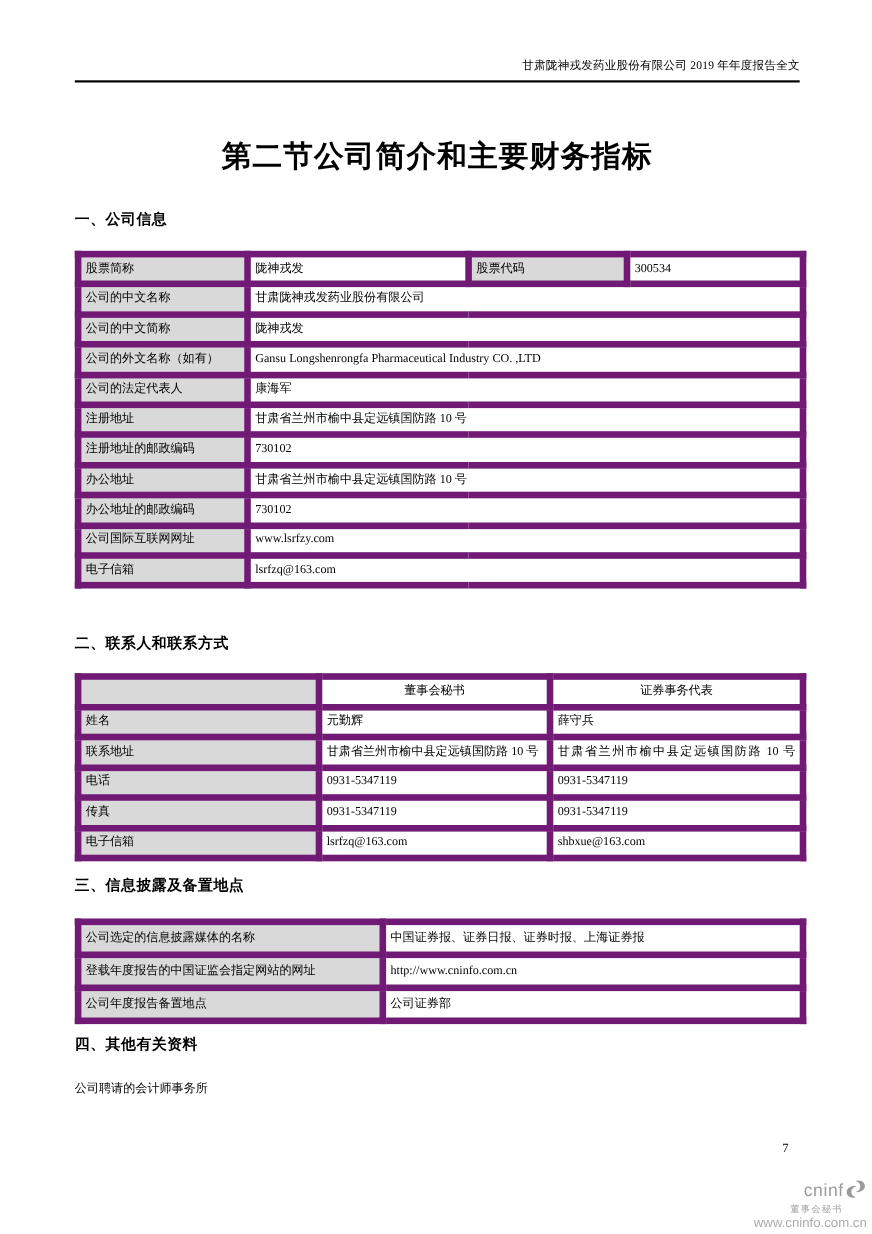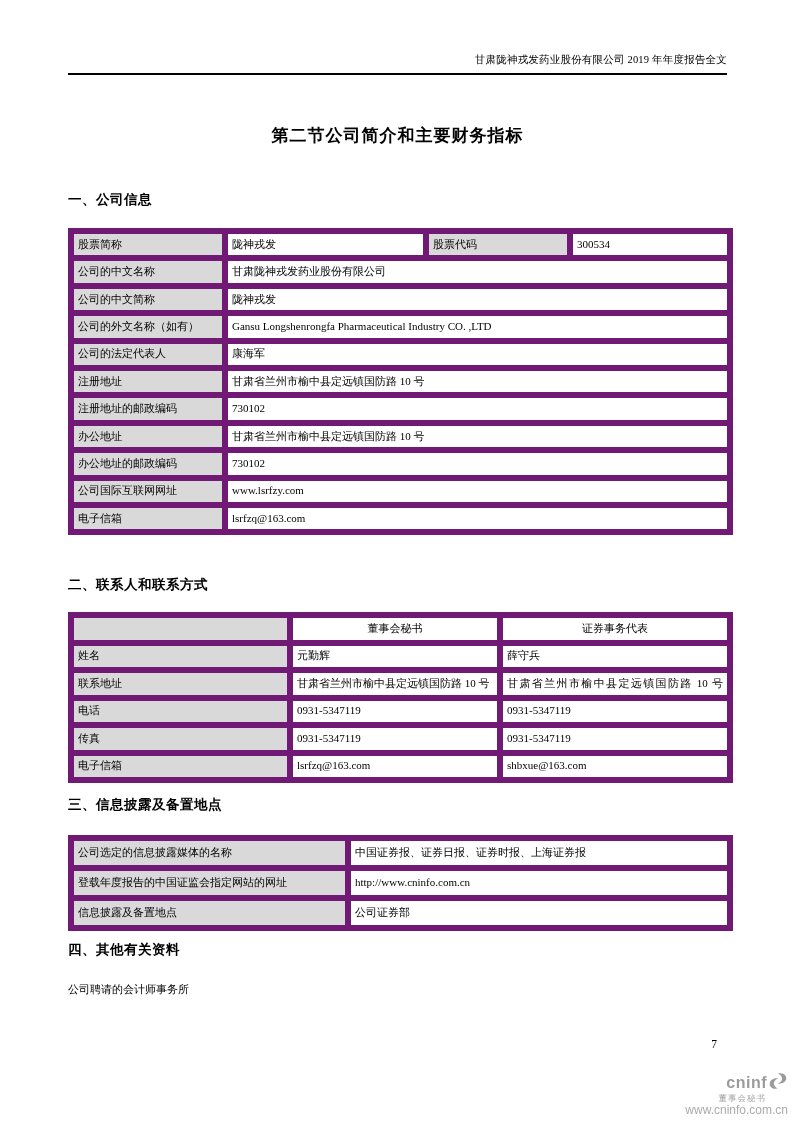--- a/index.html
+++ b/index.html
@@ -9,21 +9,21 @@
     overflow:hidden;
   }
   .content{position:absolute;left:68px;width:659px;top:0;height:1122px;}
   .doc-header{
     position:absolute;top:53px;left:0;width:659px;text-align:right;
     font-size:10.5px;letter-spacing:0.2px;
   }
   .header-rule{position:absolute;top:73px;left:0;width:659px;height:2px;background:#000;}
   .doc-title{
     position:absolute;top:124px;left:0;width:659px;text-align:center;
-    font-size:17px;font-weight:bold;letter-spacing:1px;
+    font-size:27px;font-weight:bold;letter-spacing:1px;
   }
   .section-heading{
     position:absolute;left:0;width:659px;margin:0;
     font-family:"Liberation Sans","DejaVu Sans",sans-serif;
     font-size:13.5px;font-weight:bold;letter-spacing:0.5px;
   }
   #sec1{top:191px;} #sec2{top:576px;} #sec3{top:796px;} #sec4{top:941px;}
   table{
     border-collapse:collapse;table-layout:fixed;width:659px;
     position:absolute;left:0;
@@ -46,21 +46,21 @@
     position:absolute;top:982px;left:0;width:659px;font-size:11px;margin:0;
   }
   .page-number{
     position:absolute;top:1038px;left:704px;width:20px;text-align:center;font-size:11.5px;
   }
   .logo-block{
     position:absolute;right:5px;top:1072px;width:110px;text-align:right;
     font-family:"Liberation Sans","DejaVu Sans",sans-serif;color:#9f9f9f;line-height:1;
   }
   .logo-row{display:flex;align-items:center;justify-content:flex-end;gap:1px;}
-  .logo-word{font-size:16px;font-weight:bold;letter-spacing:0.5px;color:#9b9b9b;}
+  .logo-word{font-size:16px;font-weight:normal;letter-spacing:0.5px;color:#9b9b9b;}
   .logo-caption{font-size:8.5px;margin:1px 22px 1px 0;color:#a5a5a5;letter-spacing:1px;}
   .logo-url{font-size:12px;color:#ababab;}
 </style>
 </head>
 <body>
 
 <div class="content">
 
   <div class="doc-header">甘肃陇神戎发药业股份有限公司 2019 年年度报告全文</div>
   <div class="header-rule"></div>
@@ -178,21 +178,21 @@
     <tbody>
         <tr>
       <td class="lab">公司选定的信息披露媒体的名称</td>
       <td class="val">中国证券报、证券日报、证券时报、上海证券报</td>
     </tr>
     <tr>
       <td class="lab">登载年度报告的中国证监会指定网站的网址</td>
       <td class="val">http://www.cninfo.com.cn</td>
     </tr>
     <tr>
-      <td class="lab">信息披露及备置地点</td>
+      <td class="lab">公司年度报告备置地点</td>
       <td class="val">公司证券部</td>
     </tr>
   </tbody>
     </table>
 
   <h2 class="section-heading" id="sec4">四、其他有关资料</h2>
 
   <p class="para">公司聘请的会计师事务所</p>
 
 </div>

